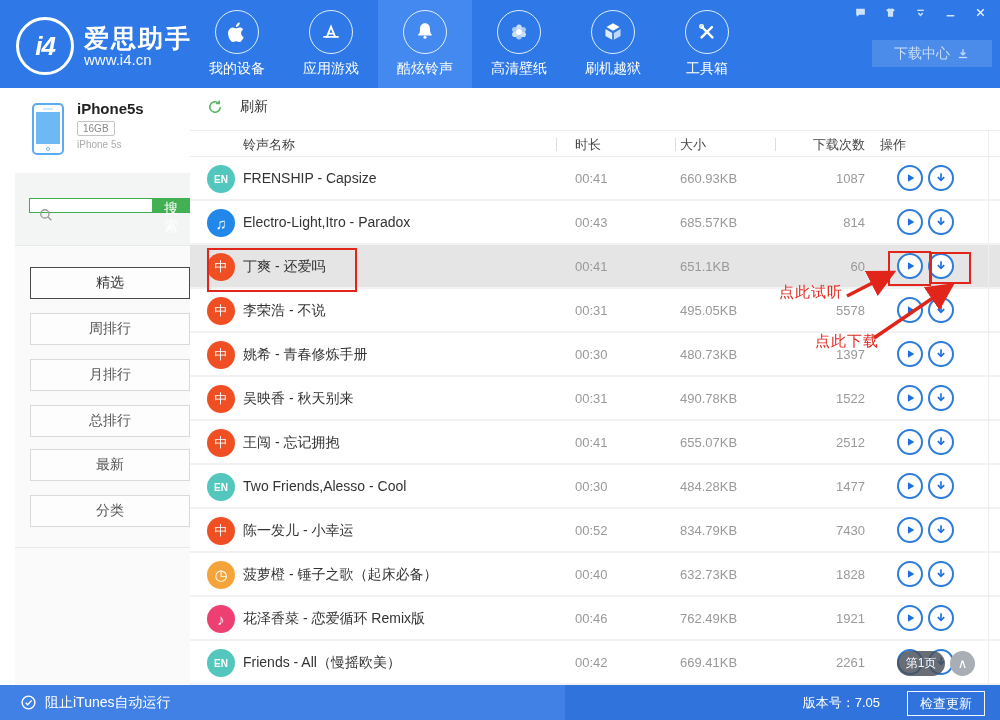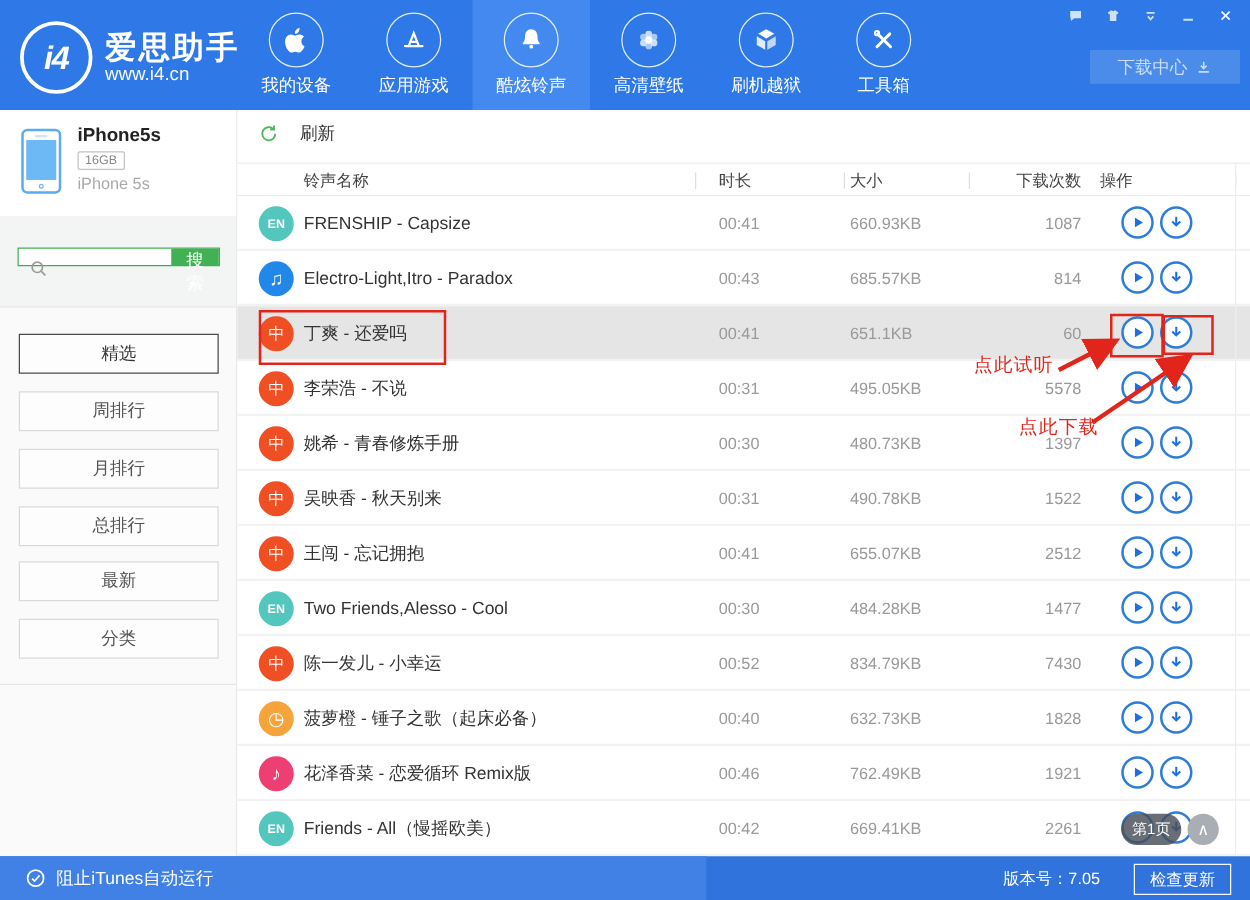--- a/index.html
+++ b/index.html
@@ -20,30 +20,30 @@
              display:flex;align-items:center;justify-content:center;}
   .tab .ring svg{width:26px;height:26px;}
   .tab .lbl{margin-top:6px;font-size:14px;color:#fff;}
   .winctl{position:absolute;top:5px;right:12px;display:flex;align-items:center;gap:14px;}
   .winctl .wbtn{width:16px;height:14px;display:flex;align-items:center;justify-content:center;cursor:pointer;}
   .winctl svg{width:15px;height:13px;}
   .dlcenter{position:absolute;right:8px;top:40px;width:120px;height:27px;background:rgba(255,255,255,.14);
             color:#c9ddf9;font-size:14px;display:flex;align-items:center;justify-content:center;gap:6px;cursor:pointer;}
   .dlcenter svg{width:14px;height:14px;}
   
-  .sidebar{position:absolute;left:0;top:88px;width:190px;height:597px;background:#fafafa;border-right:1px solid #e2e2e2;box-sizing:border-box;}
+  .sidebar{position:absolute;left:15px;top:88px;width:190px;height:597px;background:#fafafa;border-right:1px solid #e2e2e2;box-sizing:border-box;}
   .device{position:absolute;left:0;top:0;width:100%;height:85px;background:#fff;border-bottom:1px solid #ededed;}
   .phone{position:absolute;left:17px;top:15px;width:32px;height:52px;border:2px solid #5aabf2;border-radius:5px;background:#fff;box-sizing:border-box;}
   .phone .screen{position:absolute;left:2px;top:7px;right:2px;bottom:9px;background:#6db9f6;}
   .phone .dot{position:absolute;left:50%;bottom:2px;width:4px;height:4px;margin-left:-2px;border:1px solid #6db9f6;border-radius:50%;box-sizing:border-box;}
   .phone .slit{position:absolute;left:50%;top:2.5px;width:10px;height:2px;margin-left:-5px;background:#cfe6fb;border-radius:1px;}
   .dev-info{position:absolute;left:62px;top:12px;}
   .dev-name{font-size:15px;font-weight:bold;color:#222;}
   .dev-cap{display:inline-block;margin-top:4px;font-size:10px;color:#888;border:1px solid #c3c3c3;border-radius:2px;padding:1px 5px;background:#fff;}
-  .dev-model{margin-top:3px;font-size:13px;color:#aaa;}
+  .dev-model{margin-top:3px;font-size:10px;color:#aaa;}
   .search-band{position:absolute;left:0;top:85px;width:100%;height:72px;background:#f3f4f4;border-bottom:1px solid #e9e9e9;}
   .searchbox{position:absolute;left:14px;top:110px;width:162px;height:15px;background:#fff;border:1px solid #3fae50;box-sizing:border-box;display:flex;}
   .searchbox input{flex:1;min-width:0;border:none;outline:none;padding:0 4px 0 30px;font-size:13px;background:transparent;}
   .searchbox .mag{position:absolute;left:7px;top:7px;width:18px;height:18px;}
   .search-btn{width:38px;height:100%;background:var(--c-green);color:#fff;font-size:14px;border:none;cursor:pointer;}
   .side-btn{position:absolute;left:15px;width:160px;height:32px;background:#fdfdfd;border:1px solid #d9d9d9;box-sizing:border-box;
             display:flex;align-items:center;justify-content:center;font-size:14px;color:#555;cursor:pointer;}
   .side-btn.selected{border-color:#4a4a4a;color:#333;}
   .side-sep{position:absolute;left:0;top:459px;width:100%;height:1px;background:#e7e7e7;}
   .help-btn{position:absolute;left:15px;top:535px;width:160px;height:34px;background:#fff;border:1px solid #ddd;box-sizing:border-box;

